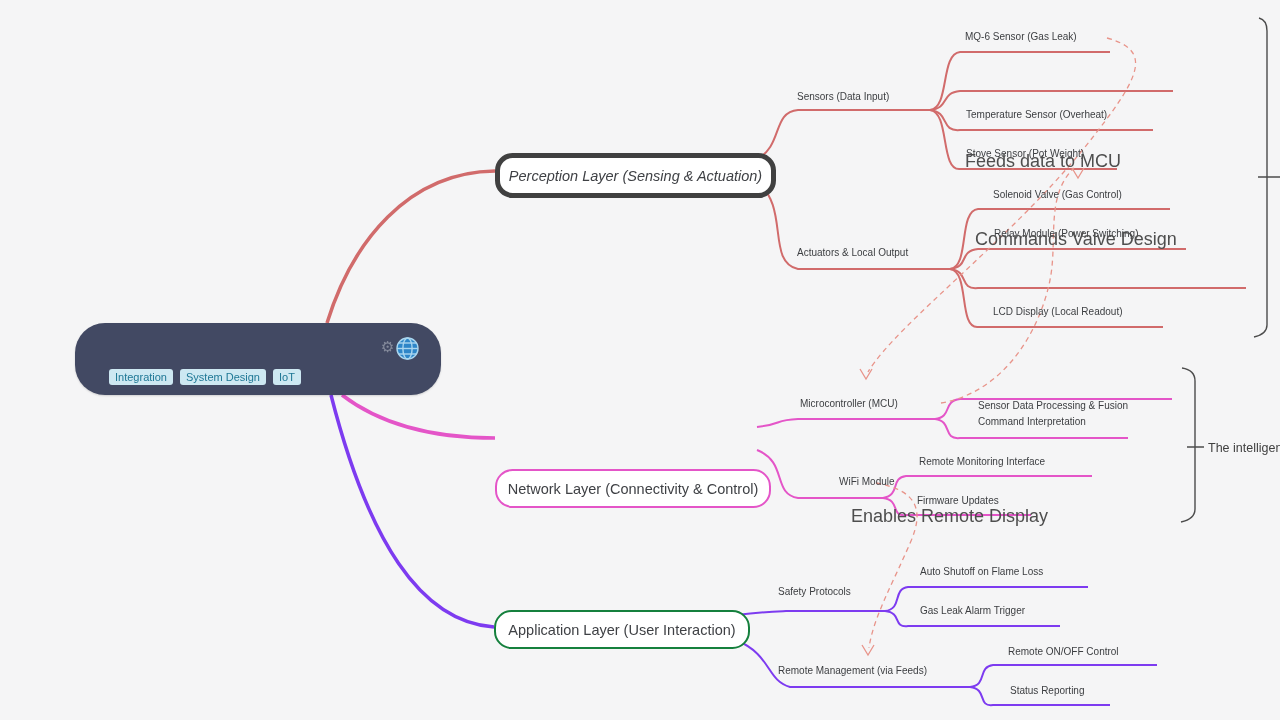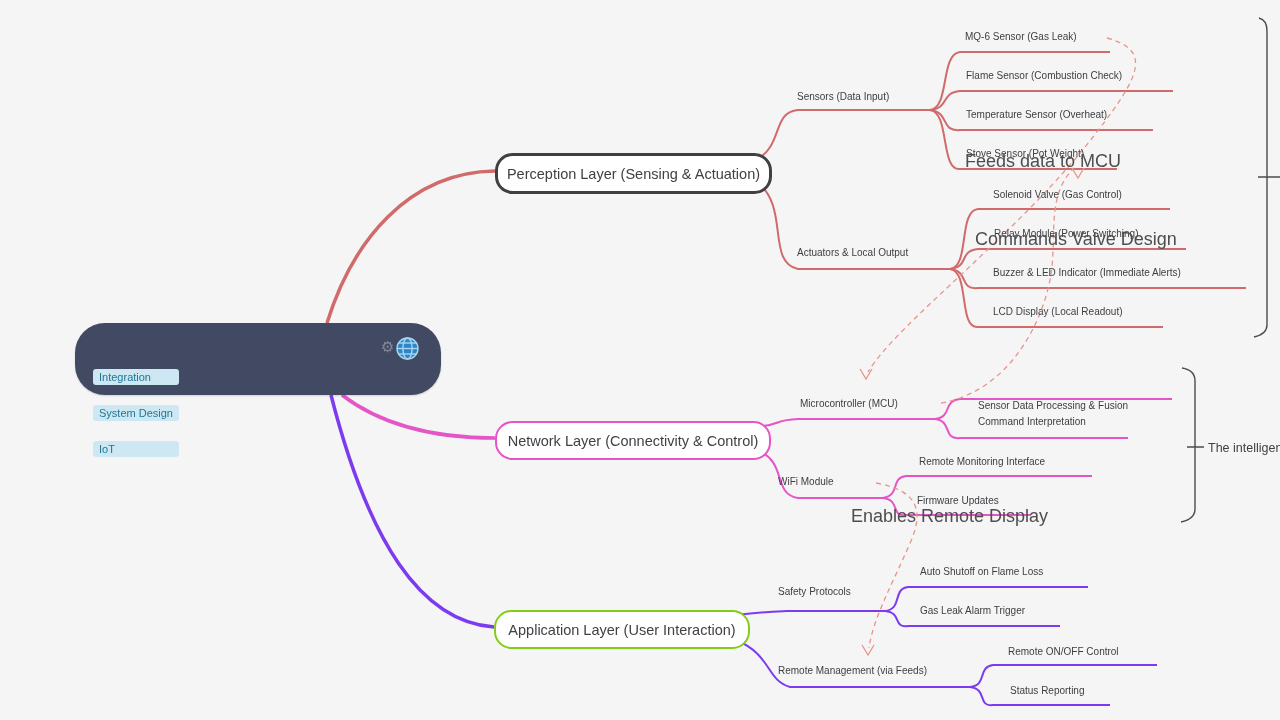--- a/index.html
+++ b/index.html
@@ -13,34 +13,34 @@
   .root-node{
     position:absolute;left:75px;top:323px;width:366px;height:72px;
     background:#424963;border-radius:30px;box-shadow:0 1px 2px rgba(0,0,0,.15);
   }
   .root-title{
     position:absolute;left:17px;top:12px;font-size:19.5px;color:#eff1f5;
     white-space:nowrap;letter-spacing:.2px;
   }
   .gear{position:absolute;left:306px;top:16px;font-size:15px;color:#848a9b;line-height:15px;}
   .globe{position:absolute;left:321px;top:14px;}
-  .tag-row{position:absolute;left:18px;top:46px;display:flex;gap:20px;flex-direction:column;}
+  .tag-row{position:absolute;left:34px;top:46px;display:flex;gap:7px;}
   .tag{
     background:#cde8f2;color:#1e7795;font-size:11px;line-height:14px;
     padding:1px 6px;border-radius:3px;white-space:nowrap;
   }
 
   .l1-box{
     position:absolute;background:#ffffff;border-radius:17.5px;
     display:flex;align-items:center;justify-content:center;
     font-size:14.5px;color:#3f4145;white-space:nowrap;
   }
-  .b-perception{border:3px solid #404040;}
-  .b-network{border:2px solid #e455c8;}
-  .b-application{border:2px solid #84cc16;}
+  .b-perception{border:5px solid #404040;font-style:italic;}
+  .b-network{border:2px solid #e455c8;margin-top:48px;}
+  .b-application{border:2px solid #15803d;}
 
   .node-label{
     position:absolute;font-size:10px;color:#3c3e41;
     white-space:nowrap;line-height:16px;
   }
   .flow-label{
     position:absolute;font-size:18px;color:#4e4e4e;
     white-space:nowrap;line-height:13px;
   }
   .summary-label{
@@ -129,33 +129,31 @@
       <span class="tag">IoT</span>
     </div>
   </div>
 
   <div class="l1-box b-perception" style="left:495px;top:153px;width:271px;height:35px;">Perception Layer (Sensing &amp; Actuation)</div>
   <div class="l1-box b-network" style="left:495px;top:421px;width:272px;height:35px;">Network Layer (Connectivity &amp; Control)</div>
   <div class="l1-box b-application" style="left:494px;top:610px;width:252px;height:35px;">Application Layer (User Interaction)</div>
 
   <div class="node-label" style="left:797px;top:89px;">Sensors (Data Input)</div>
   <div class="node-label" style="left:965px;top:29px;">MQ-6 Sensor (Gas Leak)</div>
-  <div class="node-label" style="left:966px;top:68px;">Flame Sensor (Combustion Check)</div>
   <div class="node-label" style="left:966px;top:107px;">Temperature Sensor (Overheat)</div>
   <div class="node-label" style="left:966px;top:146px;">Stove Sensor (Pot Weight)</div>
   <div class="node-label" style="left:797px;top:245px;">Actuators &amp; Local Output</div>
   <div class="node-label" style="left:993px;top:187px;">Solenoid Valve (Gas Control)</div>
   <div class="node-label" style="left:994px;top:226px;">Relay Module (Power Switching)</div>
-  <div class="node-label" style="left:993px;top:265px;">Buzzer &amp; LED Indicator (Immediate Alerts)</div>
   <div class="node-label" style="left:993px;top:304px;text-align:right;">LCD Display (Local Readout)</div>
 
   <div class="node-label" style="left:800px;top:396px;">Microcontroller (MCU)</div>
   <div class="node-label" style="left:978px;top:376px;margin-top:22px;">Sensor Data Processing &amp; Fusion</div>
   <div class="node-label" style="left:978px;top:414px;">Command Interpretation</div>
-  <div class="node-label" style="left:778px;top:474px;">WiFi Module</div>
+  <div class="node-label" style="left:839px;top:474px;">WiFi Module</div>
   <div class="node-label" style="left:919px;top:454px;">Remote Monitoring Interface</div>
   <div class="node-label" style="left:917px;top:493px;">Firmware Updates</div>
 
   <div class="node-label" style="left:778px;top:584px;">Safety Protocols</div>
   <div class="node-label" style="left:920px;top:564px;text-align:center;">Auto Shutoff on Flame Loss</div>
   <div class="node-label" style="left:920px;top:603px;">Gas Leak Alarm Trigger</div>
   <div class="node-label" style="left:778px;top:663px;">Remote Management (via Feeds)</div>
   <div class="node-label" style="left:1008px;top:644px;">Remote ON/OFF Control</div>
   <div class="node-label" style="left:1010px;top:683px;">Status Reporting</div>
 

